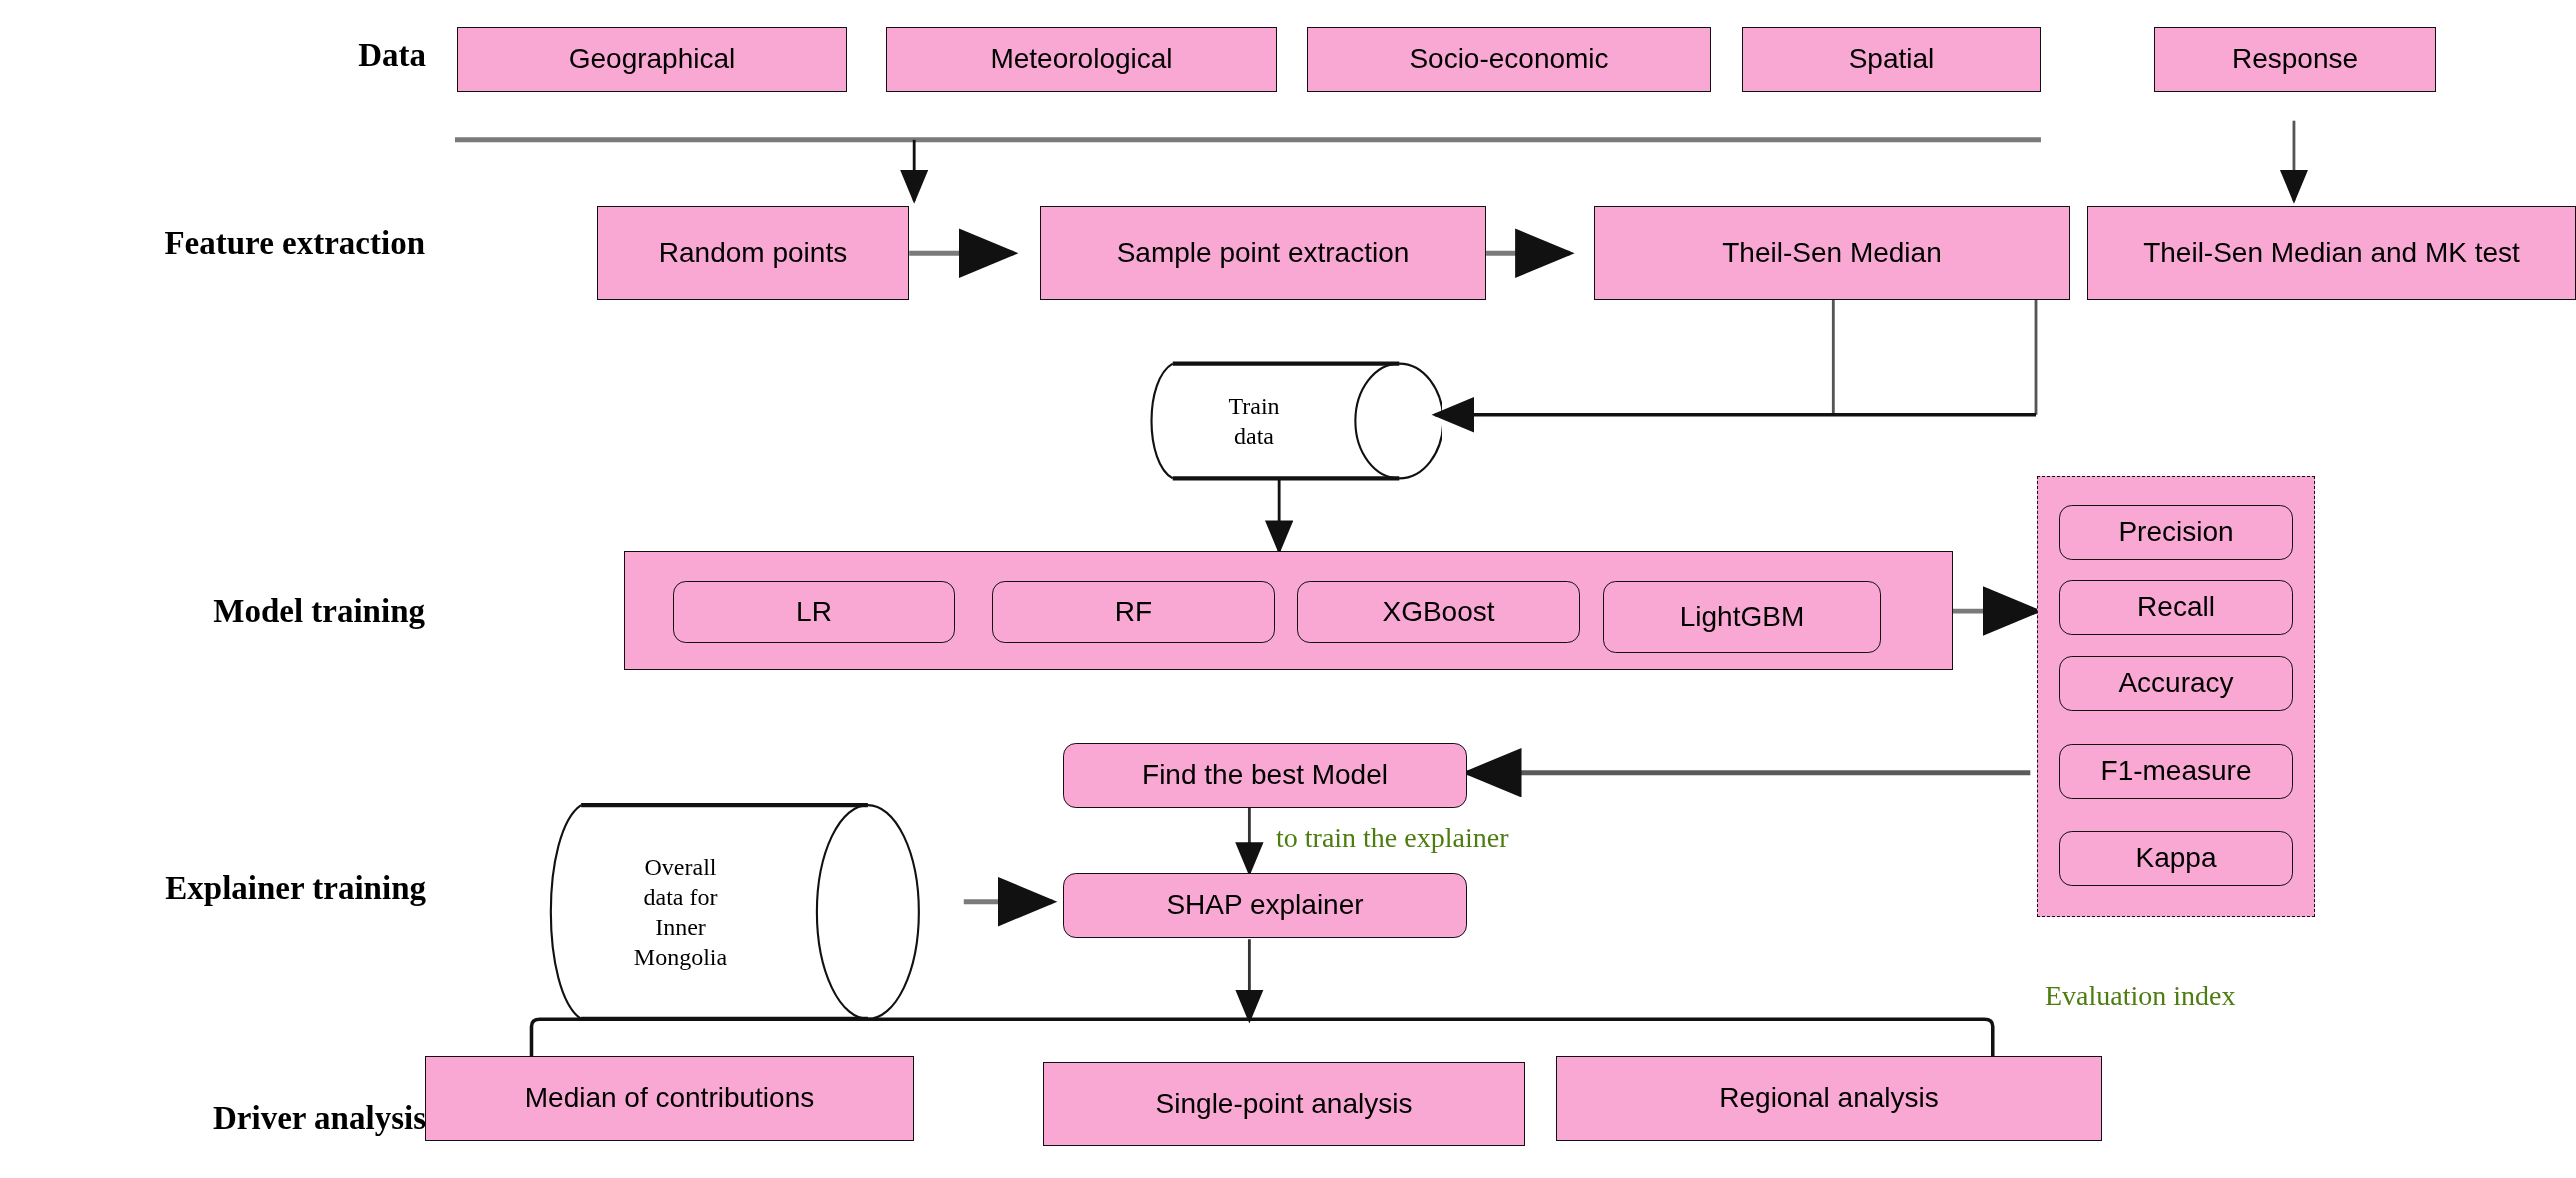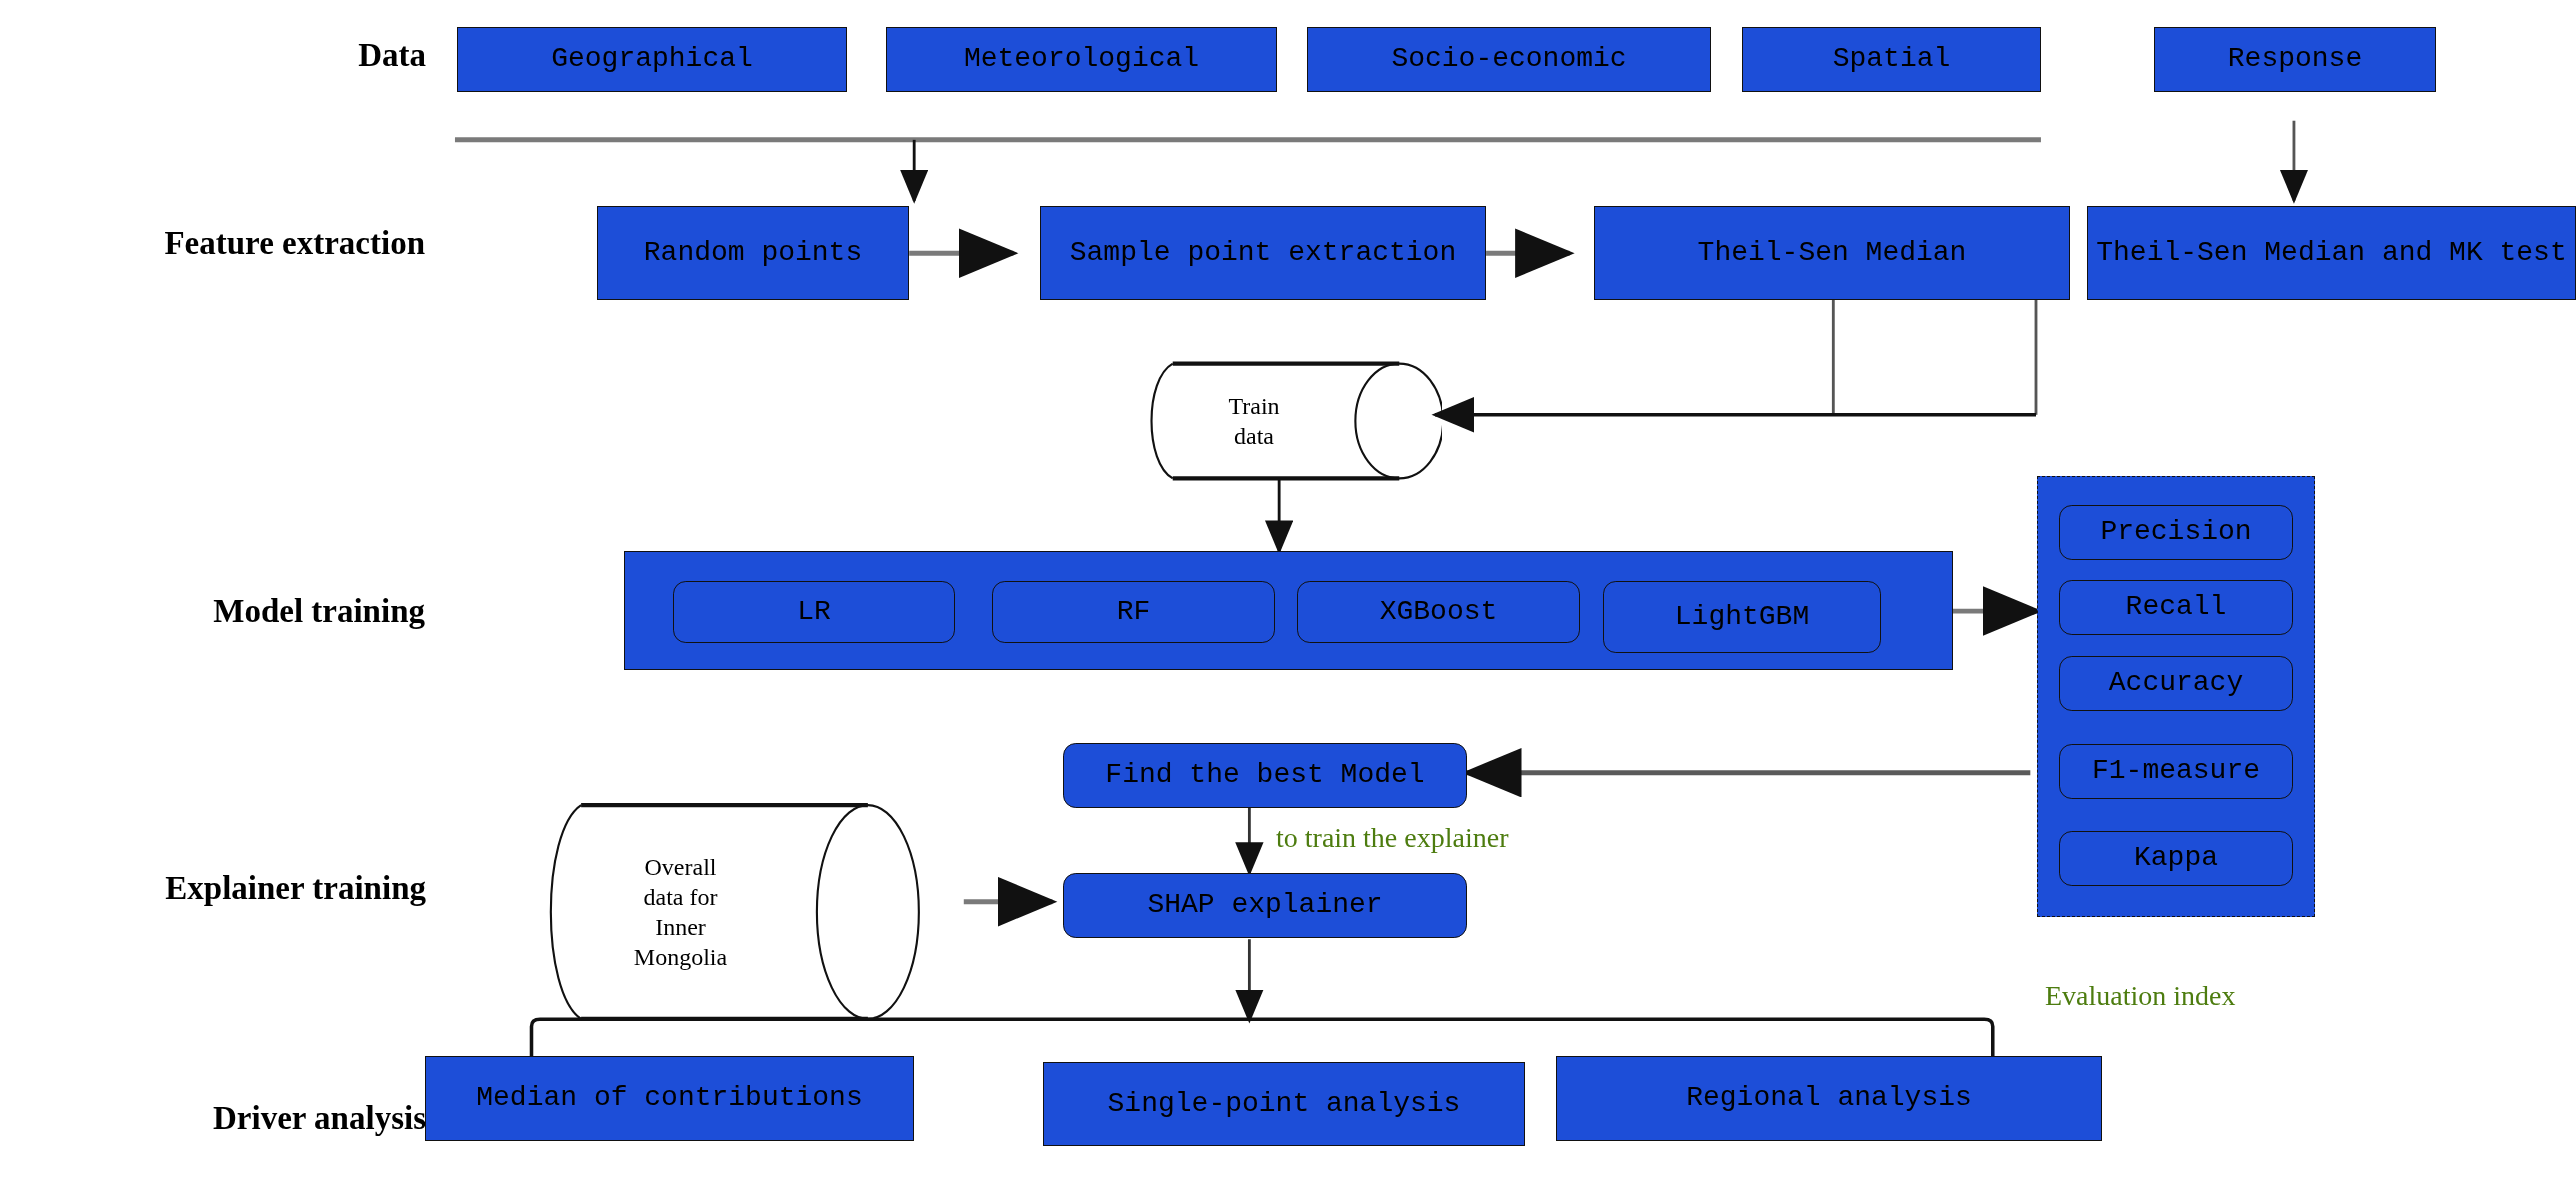--- a/index.html
+++ b/index.html
@@ -33,26 +33,26 @@
     font-size: 33px;
     color: #000000;
     white-space: nowrap;
     text-align: right;
     line-height: 1;
   }
   .node {
     position: absolute;
     box-sizing: border-box;
     border: 1.8px solid #111111;
-    background: #1d4ed8;
+    background: #f9a8d4;
     display: flex;
     align-items: center;
     justify-content: center;
     text-align: center;
-    font-family: Liberation Mono, monospace;
+    font-family: Liberation Sans, sans-serif;
     font-size: 28px;
     color: #000000;
     line-height: 1.15;
     white-space: nowrap;
   }
   .node.rounded {
     border-radius: 12.8px;
   }
   .node.container {
     display: block;

